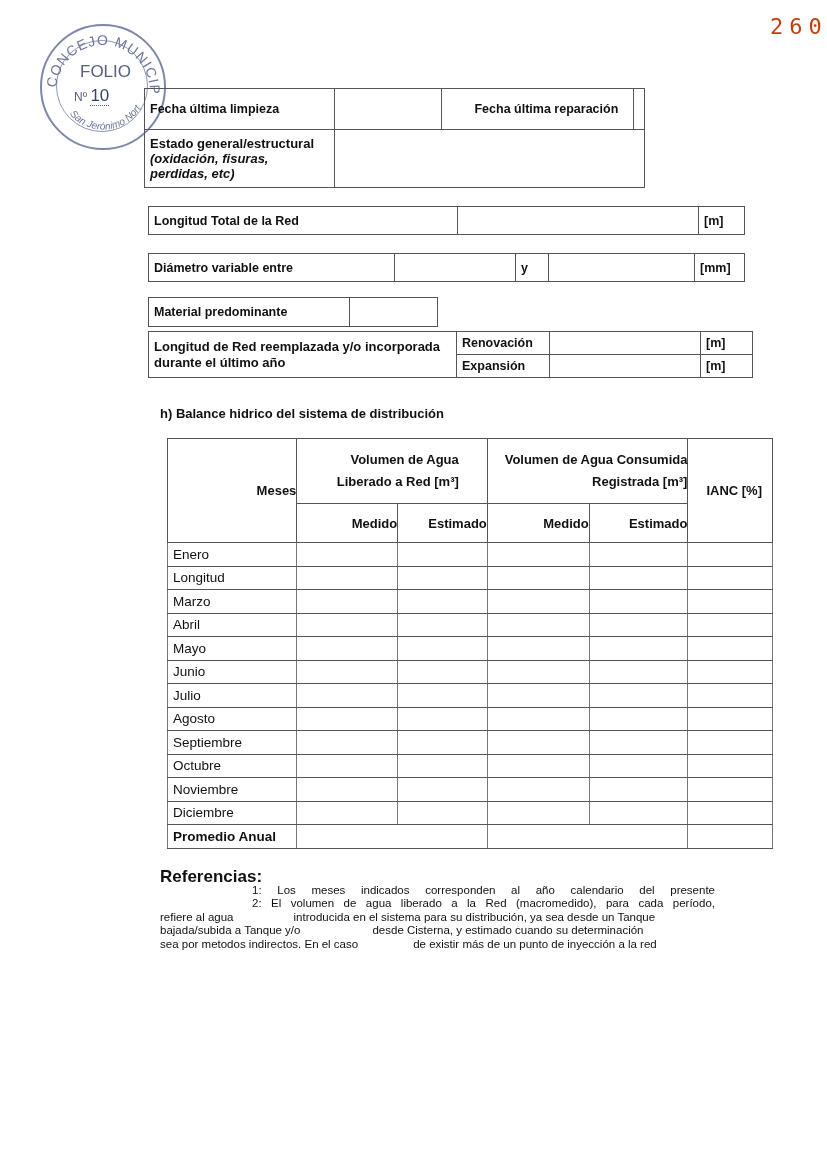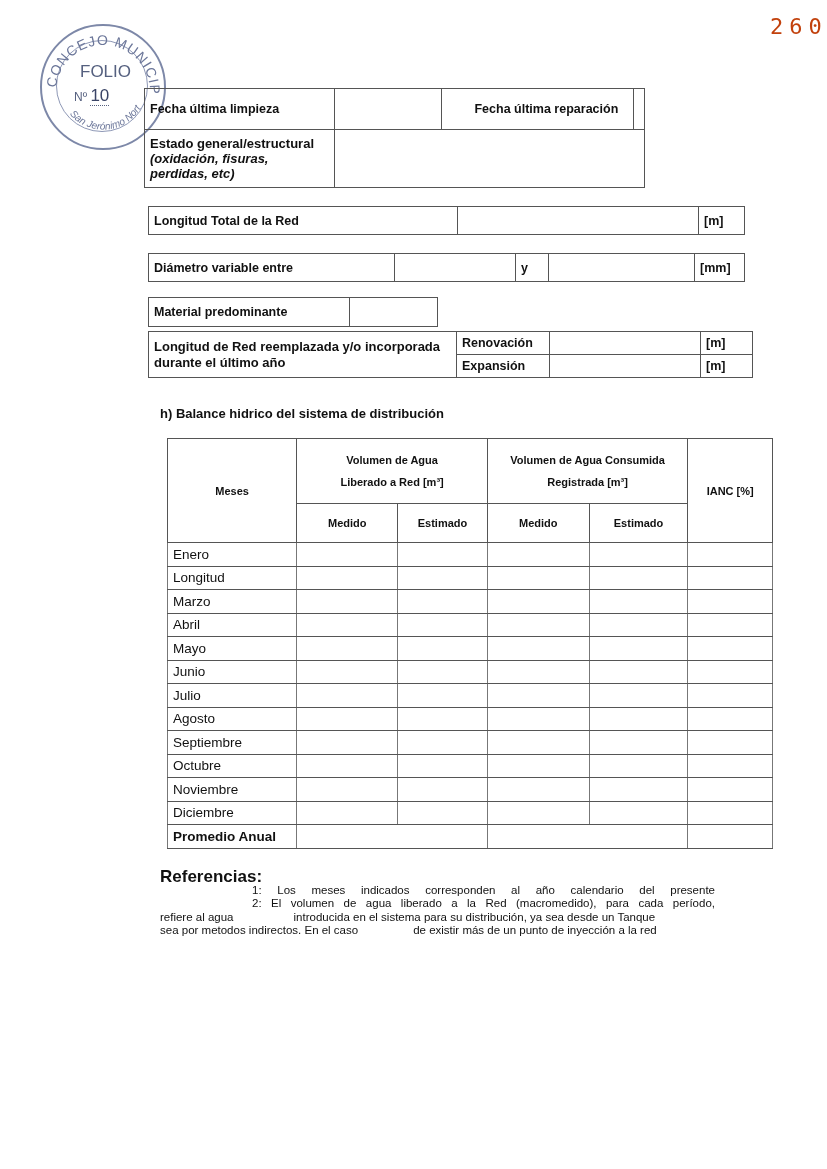--- a/index.html
+++ b/index.html
@@ -27,21 +27,21 @@
   .stamp .num b { font-size: 17px; font-weight: normal; color: #3a4466; border-bottom: 1px dotted #55607f; }
 
   table { border-collapse: collapse; position: absolute; }
   td, th { border: 1px solid #555; padding: 0 5px; font-size: 12.5px; vertical-align: middle; }
   .b { font-weight: bold; }
   .it { font-style: italic; font-size: 13px; font-weight: bold; }
 
   .section-title { left: 160px; top: 406px; font-size: 13px; font-weight: bold; }
 
   .hb { left: 167px; top: 438px; width: 606px; border: 1px solid #555; }
-  .hb th { font-weight: bold; font-size: 11px; text-align: center; padding: 0; margin-top: 47px; }
+  .hb th { font-weight: bold; font-size: 13px; text-align: right; padding: 0; margin-top: 47px; }
   .hb td { font-size: 13.5px; height: 22.5px; border-left: 1px solid #777; border-right: 1px solid #777; }
   .hb tr.r0 td { border-top: 1px solid #c78fd1; }
   .hb tr.r1 td { border-top: 1px solid #a7d4e3; }
   .hb tr.r2 td { border-top: 1px solid #e9b27c; }
   .hb tr.r3 td { border-top: 1px solid #d49ad0; }
   .hb tr.r4 td { border-top: 1px solid #d4cf88; }
   .hb tr.r5 td { border-top: 1px solid #a393d6; }
   .hb tr.avg td { border-top: 1.5px solid #555; font-weight: bold; height: 23px; }
 
   .refs { left: 160px; top: 870px; width: 555px; font-size: 11.5px; line-height: 13.6px; }
@@ -265,15 +265,18 @@
 </table>
 
 <div class="abs refs">
   <div class="title">Referencias:</div>
   <p class="indent" style="text-align-last:justify;">1: Los meses indicados corresponden al año calendario del presente</p>
   <p class="indent" style="text-align-last:justify;">2: El volumen de agua liberado a la Red (macromedido), para cada período,</p>
   <p>
     <span>refiere al agua</span><span class="gap" style="width:60px;"></span><span>introducida en el sistema para su distribución, ya sea desde un Tanque</span>
   </p>
   <p>
+    <span>bajada/subida a Tanque y/o</span><span class="gap" style="width:72px;"></span><span>desde Cisterna, y estimado cuando su determinación</span>
+  </p>
+  <p>
     <span>sea por metodos indirectos. En el caso</span><span class="gap" style="width:55px;"></span><span>de existir más de un punto de inyección a la red</span>
   </p>
 </div>
 
 </body></html>

